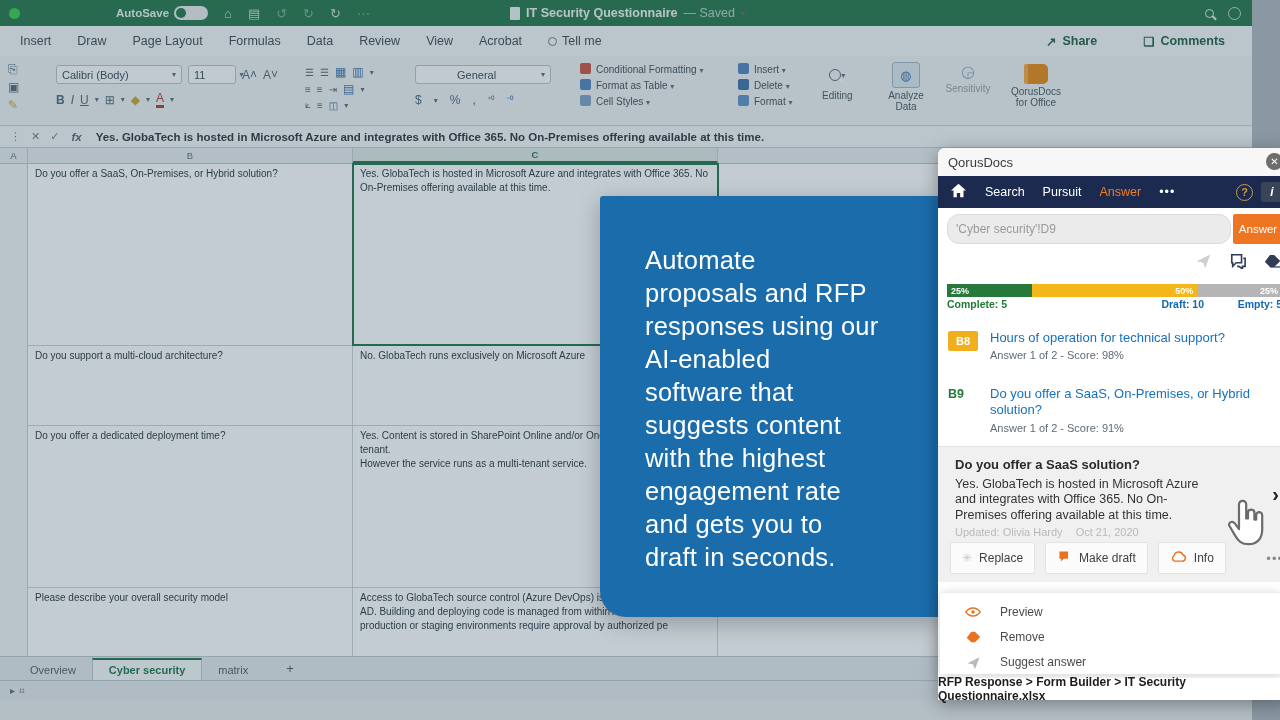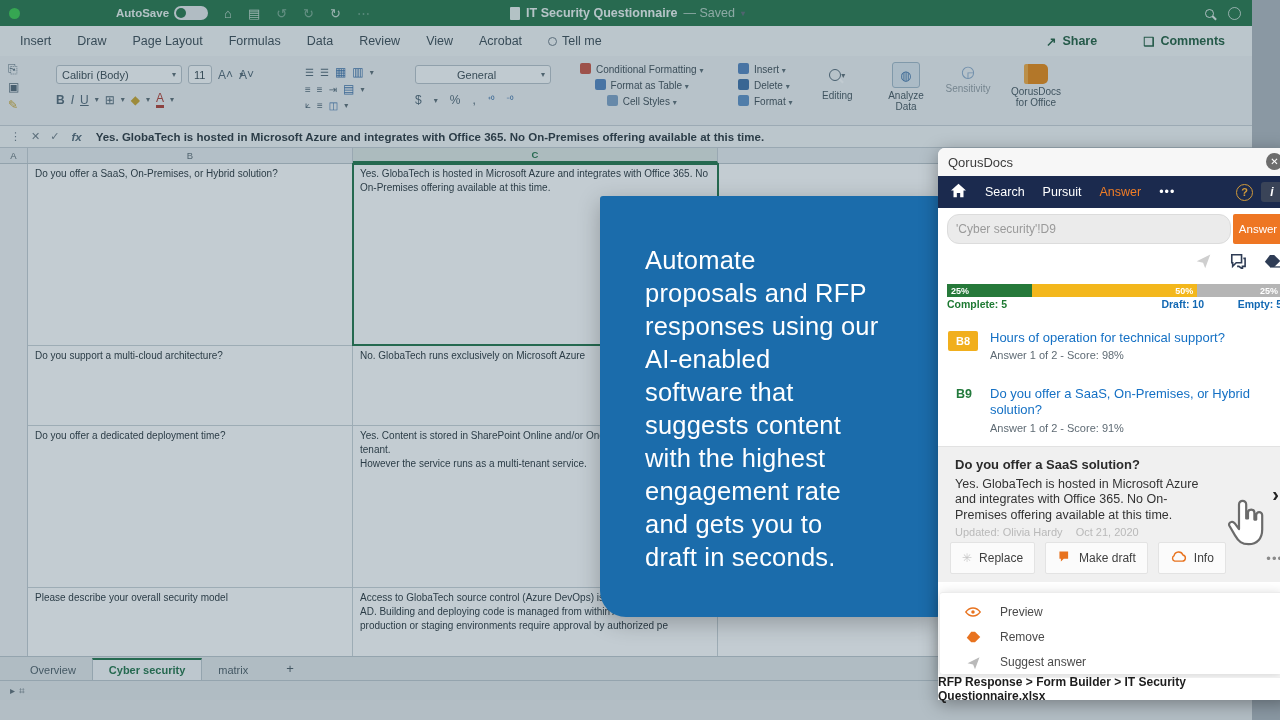--- a/index.html
+++ b/index.html
@@ -107,21 +107,21 @@
   .seg.s0 { flex:1; background:#26793a; padding-left:4px; }
   .seg.s1 { flex:2; background:#f3b71c; justify-content:flex-end; padding-right:4px; }
   .seg.s2 { flex:1; background:#b5b5b5; justify-content:flex-end; padding-right:4px; }
   .p-stats { position:absolute; top:150px; left:9px; right:9px; height:14px; font-size:10.5px; font-weight:bold; }
   .st0 { position:absolute; left:0; color:#1e7a33; }
   .st1 { position:absolute; right:78px; color:#1268b3; }
   .st2 { position:absolute; right:0; color:#1268b3; }
 
   .qitem { position:absolute; left:10px; right:10px; }
   .qitem .ref-badge { position:absolute; left:0; top:1px; width:30px; height:20px; background:#f1af1d; color:#fff; font-weight:bold; font-size:11px; border-radius:2px; display:flex; align-items:center; justify-content:center; }
-  .qitem .ref-plain { position:absolute; left:8px; top:1px; color:#237a3c; font-weight:bold; font-size:12.5px; }
+  .qitem .ref-plain { position:absolute; left:0; top:1px; color:#237a3c; font-weight:bold; font-size:12.5px; }
   .qitem .qtext { margin-left:42px; color:#1470c4; font-size:13px; line-height:1.25; }
   .qitem .qmeta { margin-left:42px; margin-top:3px; color:#5f6b74; font-size:11px; }
   .qi1 { top:182px; }
   .qi2 { top:238px; }
 
   .p-card { position:absolute; top:298px; left:0; right:0; height:136px; background:#f0f0f0; border-top:1px solid #e2e2e2; }
   .c-title { position:absolute; top:10px; left:17px; font-weight:bold; font-size:13px; color:#2b2b2b; }
   .c-body { position:absolute; top:30px; left:17px; width:248px; font-size:12.5px; line-height:1.22; color:#333; }
   .c-meta { position:absolute; top:79px; left:17px; font-size:11px; color:#b9b9b9; }
   .c-meta .date { margin-left:10px; }
@@ -210,21 +210,21 @@
           <div class="gl">⎘</div>
           <div class="gl" style="margin-top:4px;">▣</div>
           <div class="gl fillc" style="margin-top:4px;">✎</div>
         </div>
         <div class="rgroup" style="left:56px;">
           <div class="rrow">
             <span class="rbox" style="width:126px;">
                 <span>Calibri (Body)</span>
                 <span class="chev-s" style="margin-left:auto;">▾</span>
               </span>
-            <span class="rbox" style="width:24px;gap:34px;">
+            <span class="rbox" style="width:48px;gap:34px;">
                 <span>11</span>
                 <span class="chev-s" style="margin-left:auto;">▾</span>
               </span>
             <span class="gl">A˄</span>
             <span class="gl">A˅</span>
           </div>
           <div class="rrow" style="margin-top:7px;">
             <span class="gl" style="font-weight:bold;">B</span>
             <span class="gl" style="font-style:italic;">I</span>
             <span class="gl" style="text-decoration:underline;">U</span>
@@ -268,21 +268,21 @@
           </div>
           <div class="rrow" style="margin-top:9px; gap:12px;">
             <span class="gl">$</span>
               <span class="chev-s">▾</span>
             <span class="gl">%</span>
             <span class="gl">,</span>
             <span class="gl blue small">⁺⁰</span>
             <span class="gl blue small">⁻⁰</span>
           </div>
         </div>
-        <div class="rgroup stack" style="left:580px;text-align:center;">
+        <div class="rgroup stack" style="left:580px;">
           <div><span class="ic" style="background:#c94f3d;"></span><span>Conditional Formatting</span> <span class="chev-s">▾</span></div>
           <div><span class="ic" style="background:#4f81bd;"></span><span>Format as Table</span> <span class="chev-s">▾</span></div>
           <div><span class="ic" style="background:#7ba0c4;"></span><span>Cell Styles</span> <span class="chev-s">▾</span></div>
         </div>
         <div class="rgroup stack" style="left:738px;">
           <div><span class="ic" style="background:#4f81bd;"></span><span>Insert</span> <span class="chev-s">▾</span></div>
           <div><span class="ic" style="background:#3a6ea5;"></span><span>Delete</span> <span class="chev-s">▾</span></div>
           <div><span class="ic" style="background:#5b8ec4;"></span><span>Format</span> <span class="chev-s">▾</span></div>
         </div>
         <div class="rgroup" style="left:822px; text-align:center;">

